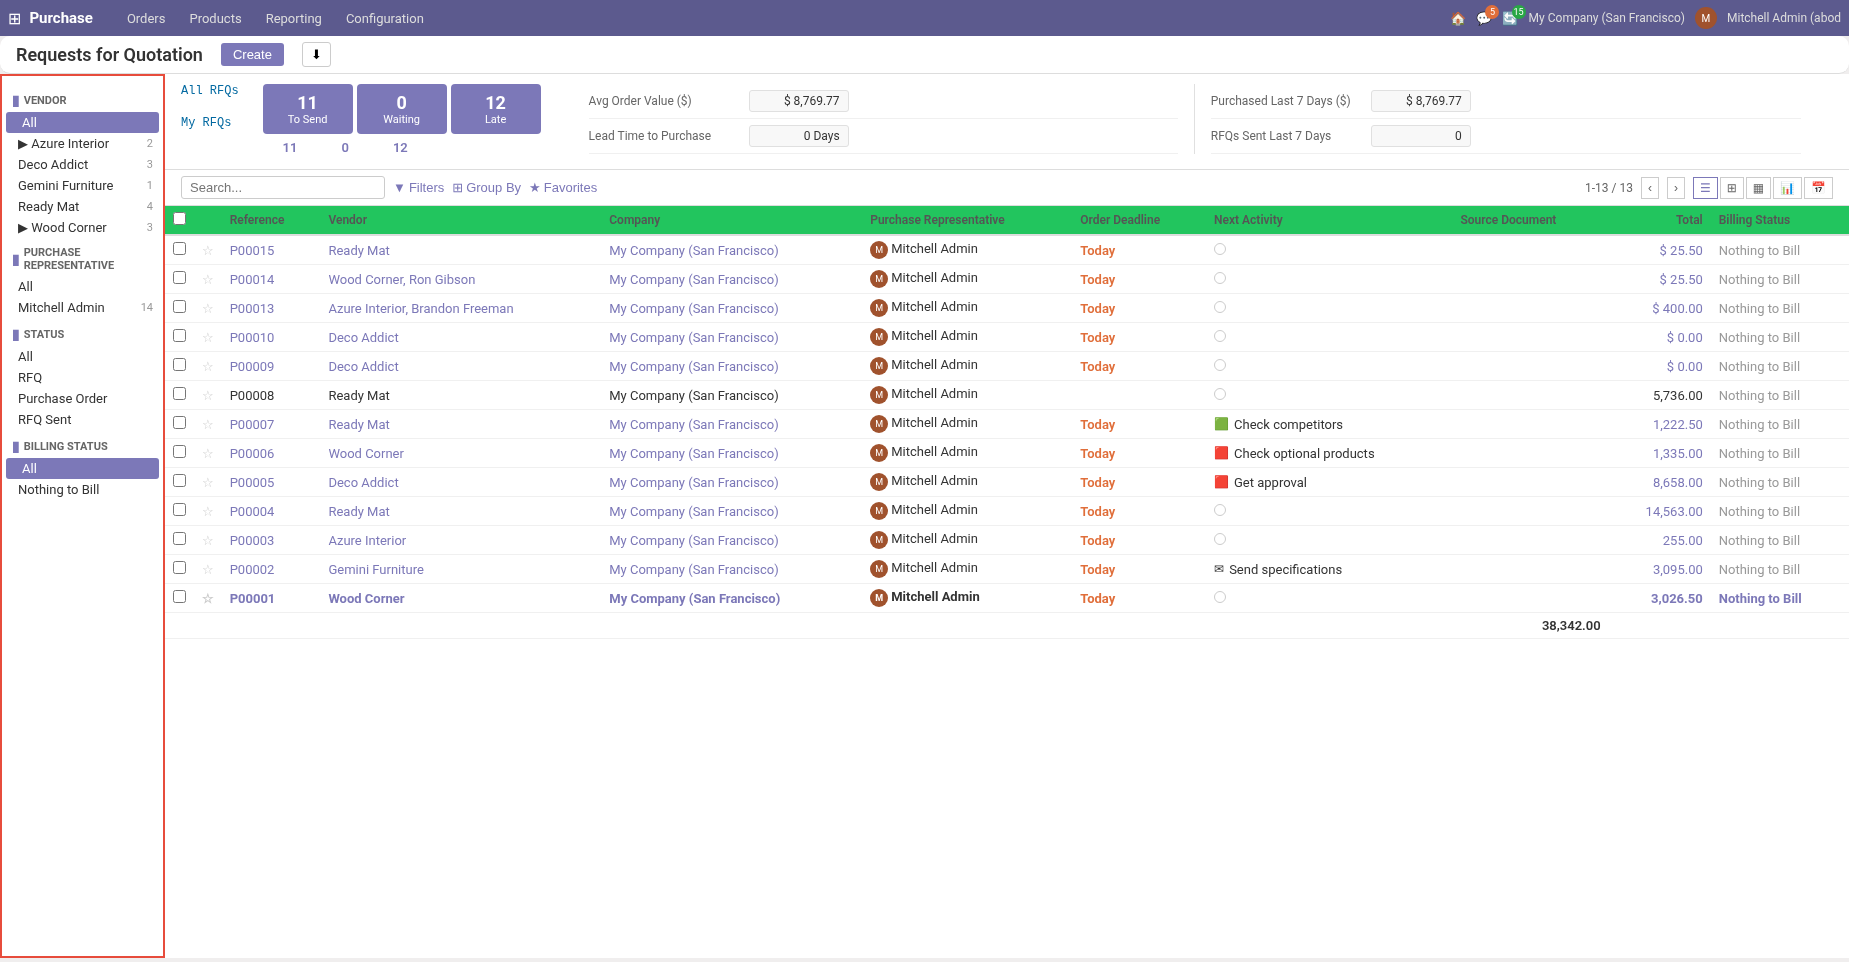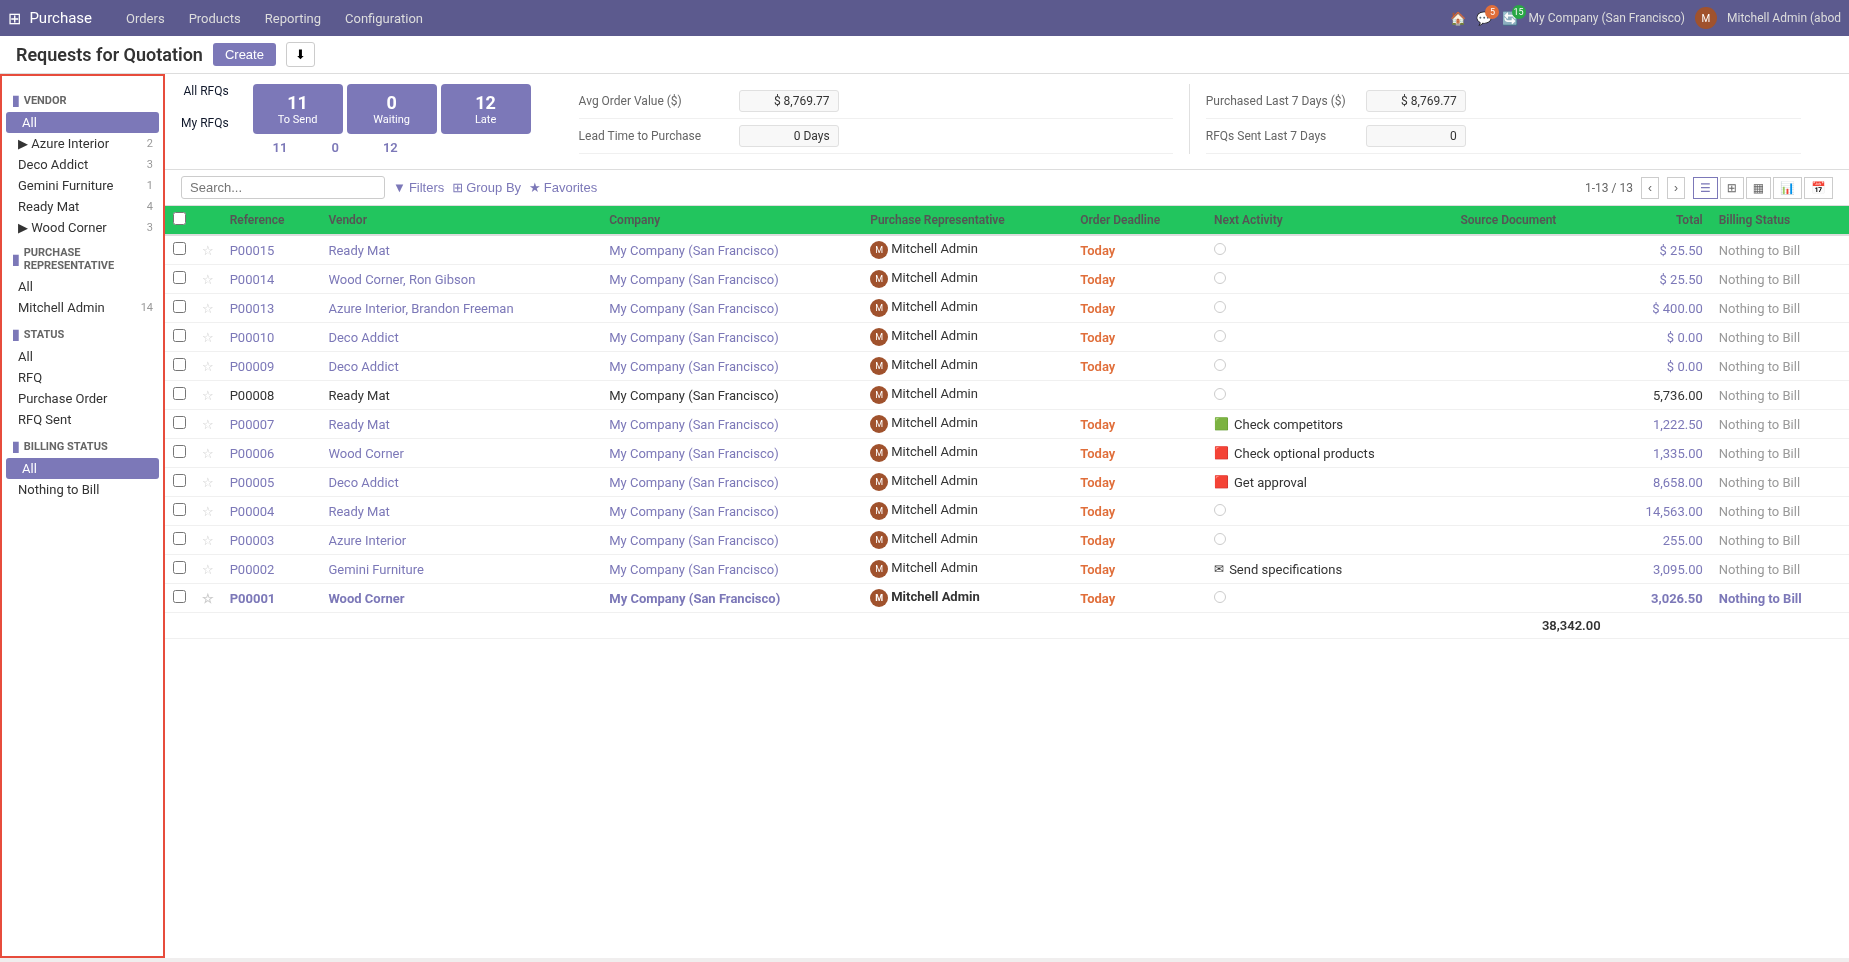--- a/index.html
+++ b/index.html
@@ -8,40 +8,41 @@
     
     .top-nav {
       background: #5c5a8e;
       display: flex;
       align-items: center;
       height: 36px;
       padding: 0 8px;
       color: #fff;
     }
     .top-nav .app-grid { margin-right: 8px; cursor: pointer; font-size: 16px; }
-    .top-nav .app-name { font-size: 15px; font-weight: normal; margin-right: 24px; }
+    .top-nav .app-name { font-size: 15px; font-weight: bold; margin-right: 24px; }
     .top-nav .nav-links { display: flex; gap: 4px; }
     .top-nav .nav-link { padding: 4px 10px; border-radius: 3px; cursor: pointer; font-size: 13px; color: #ddd; }
     .top-nav .spacer { flex: 1; }
     .top-nav .nav-icons { display: flex; align-items: center; gap: 10px; font-size: 13px; }
     .top-nav .icon-btn { position: relative; cursor: pointer; color: #ddd; }
     .top-nav .badge { position: absolute; top: -6px; right: -7px; background: #e06e3a; border-radius: 50%; width: 14px; height: 14px; font-size: 9px; display: flex; align-items: center; justify-content: center; color: #fff; }
     .top-nav .badge.green { background: #28a745; }
     .top-nav .company-label { color: #ddd; font-size: 12px; }
     .top-nav .user-avatar { background: #a0522d; border-radius: 50%; width: 22px; height: 22px; display: flex; align-items: center; justify-content: center; color: #fff; font-size: 10px; }
     .top-nav .user-label { color: #ddd; font-size: 12px; cursor: pointer; }
 
     
     .page-header {
       background: #fff;
       padding: 6px 16px;
       display: flex;
       align-items: center;
-      gap: 10px;
+      gap: 18px;
       border-bottom: 1px solid #ddd;
+      border-radius: 10px;
     }
     .page-title { font-size: 18px; font-weight: 600; color: #333; }
     .btn-create { background: #7c78b8; color: #fff; border: none; border-radius: 3px; padding: 4px 12px; cursor: pointer; font-size: 13px; }
     .btn-download { background: #fff; border: 1px solid #ccc; border-radius: 3px; padding: 4px 8px; cursor: pointer; font-size: 13px; }
 
     
     .main-layout { display: flex; height: calc(100vh - 36px - 42px); }
 
     
     .sidebar {
@@ -106,21 +107,21 @@
     
     .stats-row {
       display: flex;
       background: #fff;
       border-bottom: 1px solid #ddd;
       padding: 10px 16px;
       gap: 16px;
       align-items: flex-start;
     }
     .rfq-labels { display: flex; flex-direction: column; gap: 6px; margin-right: 8px; }
-    .rfq-label { font-size: 12px; color: #0f172a; text-align: right; }
+    .rfq-label { font-size: 12px; color: #0369a1; text-align: left; font-family: Liberation Mono, monospace; }
     .stat-cards { display: flex; gap: 4px; }
     .stat-card {
       background: #7c78b8;
       color: #fff;
       border-radius: 4px;
       padding: 8px 20px;
       text-align: center;
       min-width: 90px;
       cursor: pointer;
     }

